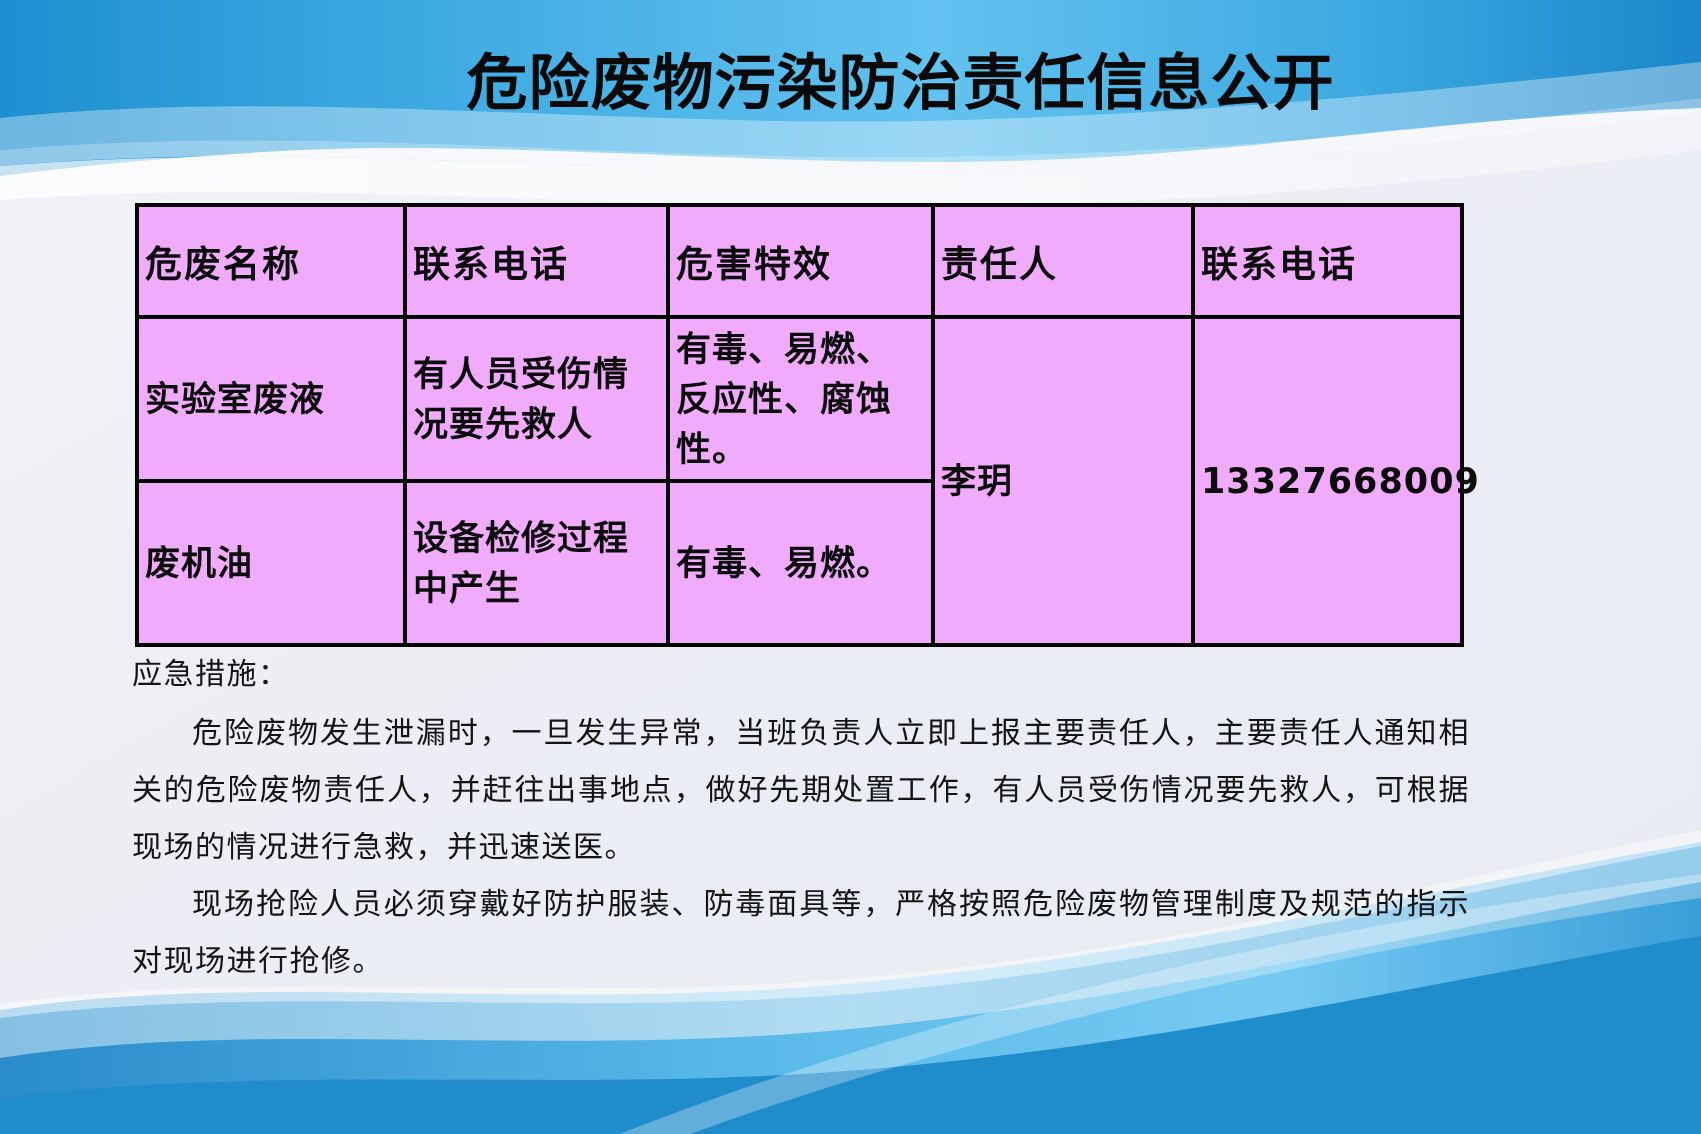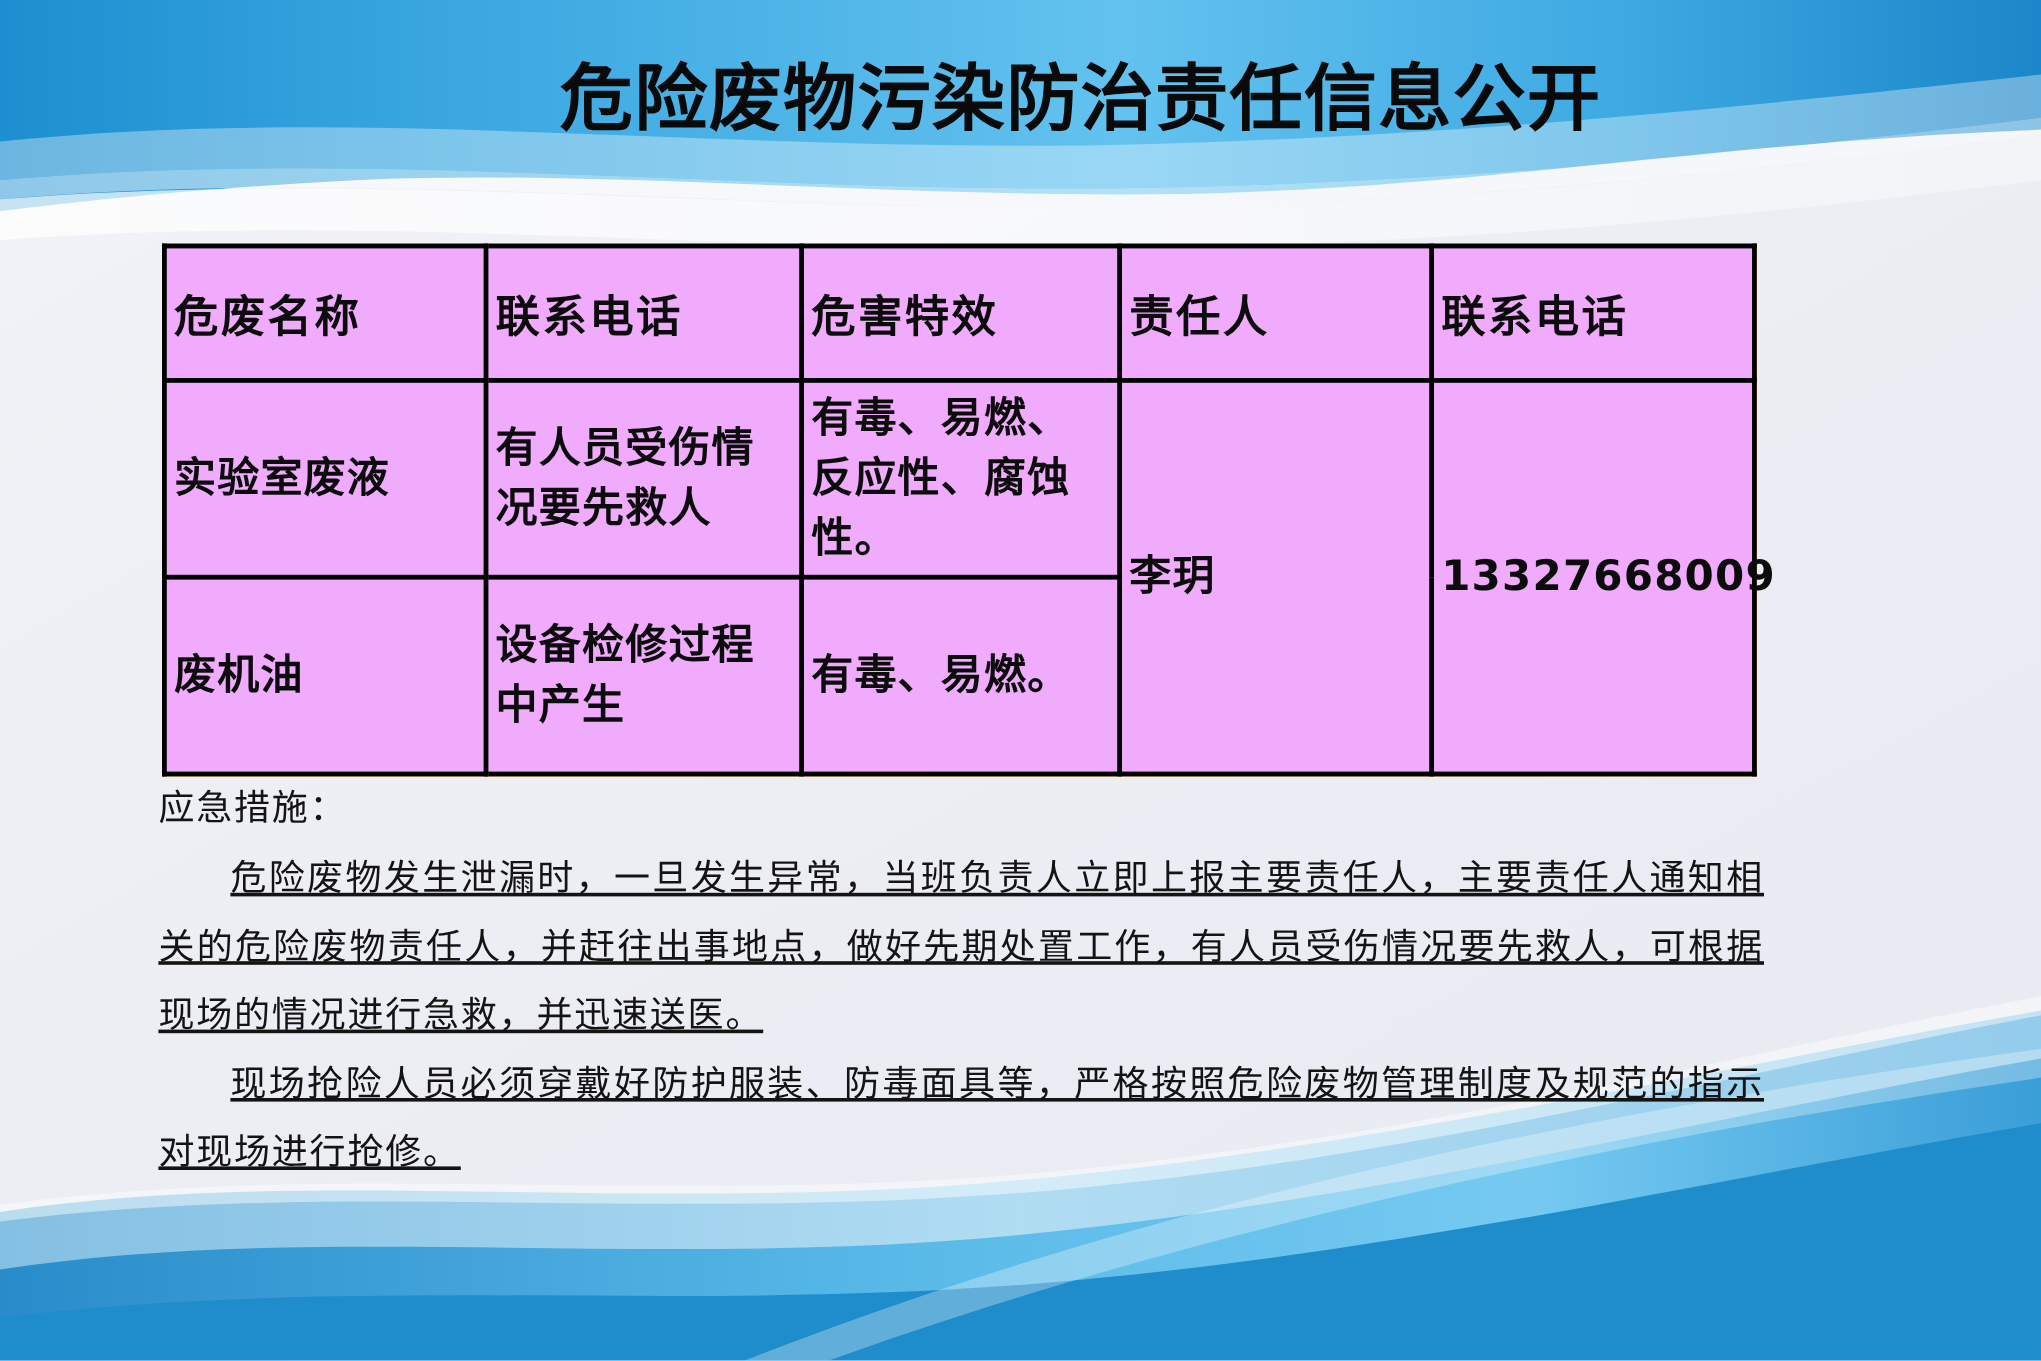--- a/index.html
+++ b/index.html
@@ -125,21 +125,20 @@
   }
   .emergency .heading {
     display: block;
     margin-bottom: 2px;
   }
   .emergency p {
     margin: 0;
     text-indent: 2em;
     text-align: justify;
     text-justify: inter-ideograph;
-    text-decoration: underline;
   }
 </style>
 </head>
 <body>
 
 <div class="slide">
 
   <div class="bg-base"></div>
   <svg class="bg-svg" viewBox="0 0 1701 1134" preserveAspectRatio="none">
     <defs>

